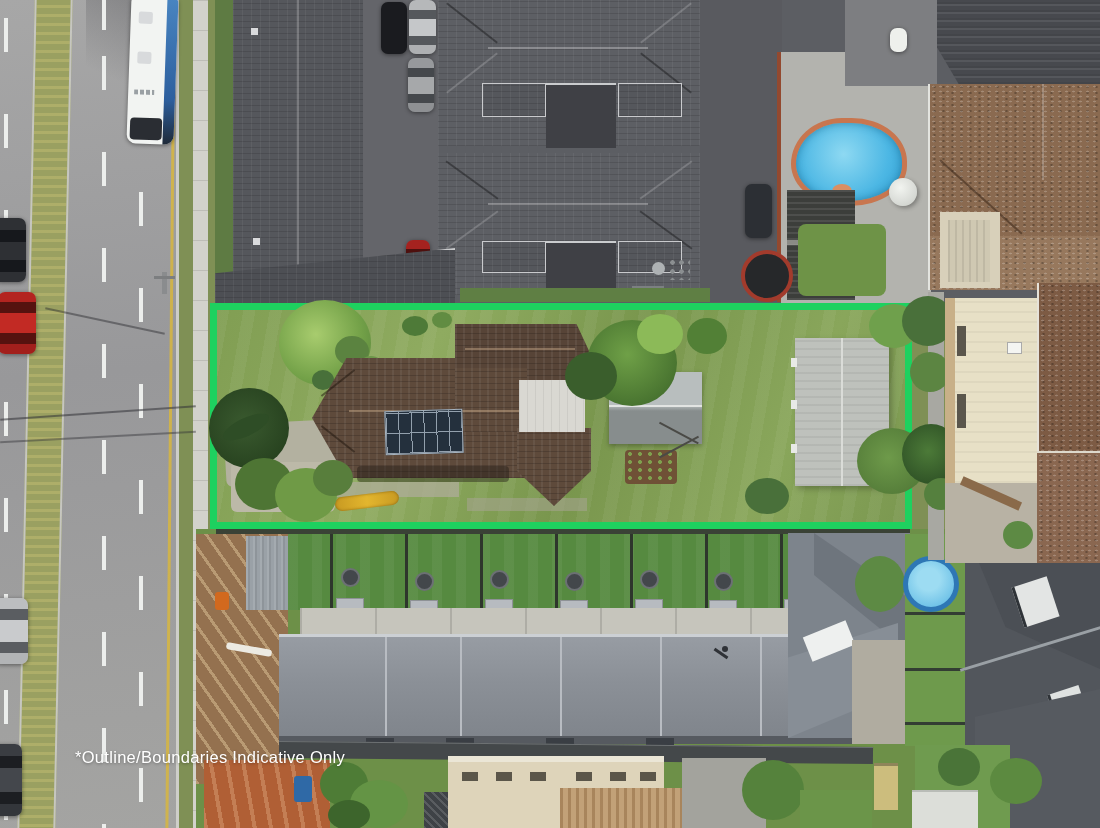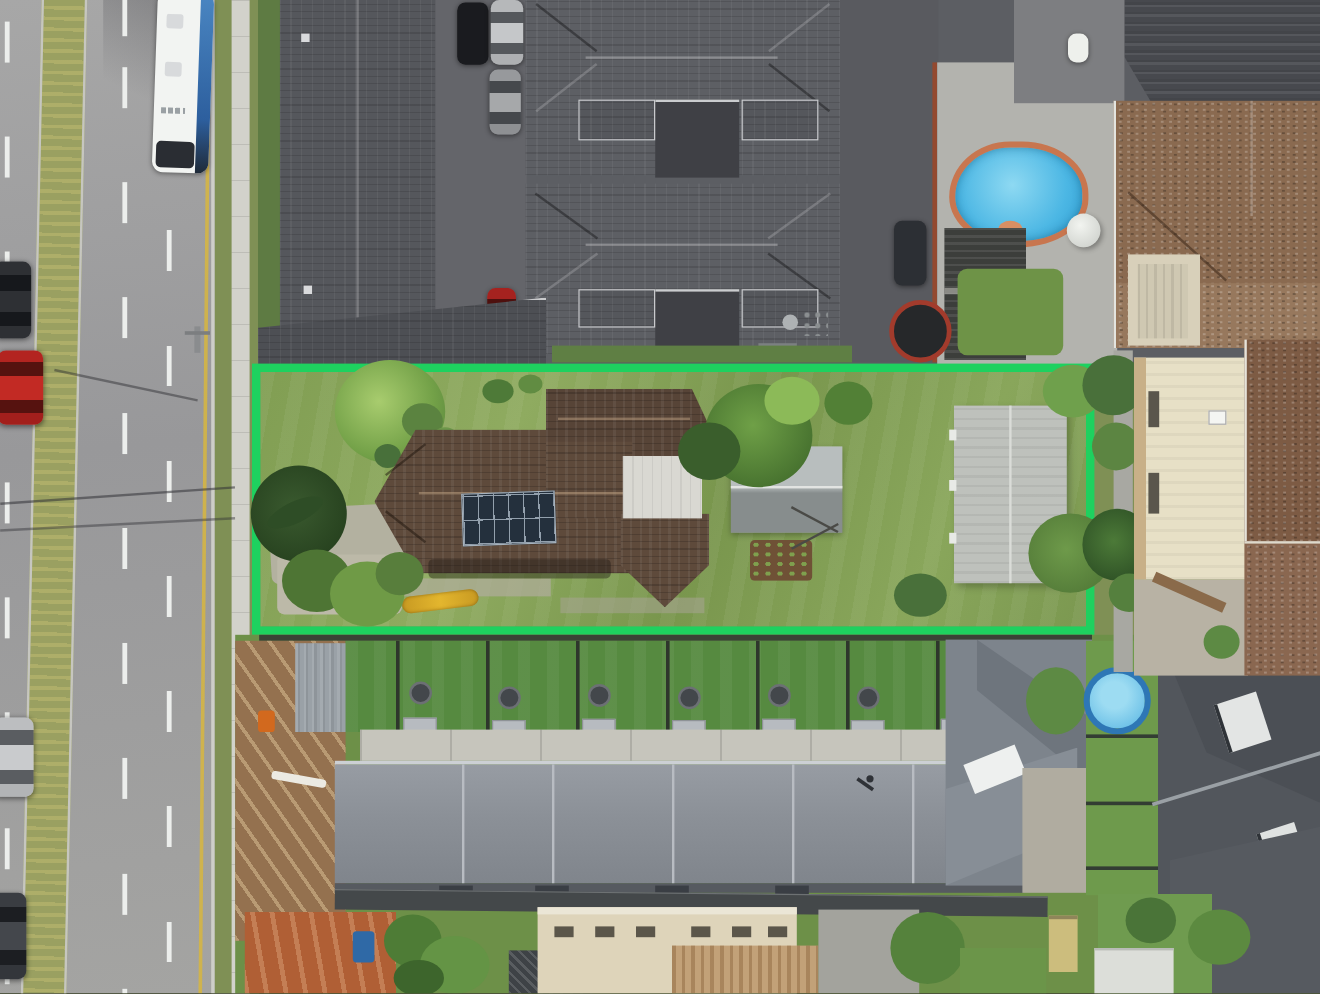--- a/index.html
+++ b/index.html
@@ -312,13 +312,14 @@
     <div class="abs" style="left:2px;top:96px;width:9px;height:34px;background:#5a564c;"></div>
     <div class="abs" style="left:52px;top:44px;width:13px;height:10px;background:#f4f5f2;border:1px solid #aaa;"></div>
   </div>
   <div class="abs" style="left:945px;top:483px;width:95px;height:80px;background:#b8b2a4;">
     <div class="abs" style="left:14px;top:6px;width:64px;height:9px;background:#8a6a4a;transform:rotate(24deg);"></div>
     <div class="abs tree" style="left:58px;top:38px;width:30px;height:28px;background:#5d8a44;"></div>
   </div>
   <div class="abs tile-tan" style="left:1037px;top:283px;width:63px;height:168px;background-color:#7d5b44;border-left:2px solid #e6e3da;"></div>
   <div class="abs tile-tan" style="left:1037px;top:451px;width:63px;height:110px;background-color:#8a6750;border-top:2px solid #ded9cc;"></div>
 
+  <div class="abs watermark" style="left:75px;top:748px;">*Outline/Boundaries Indicative Only</div>
 </div>
 
 </body></html>

